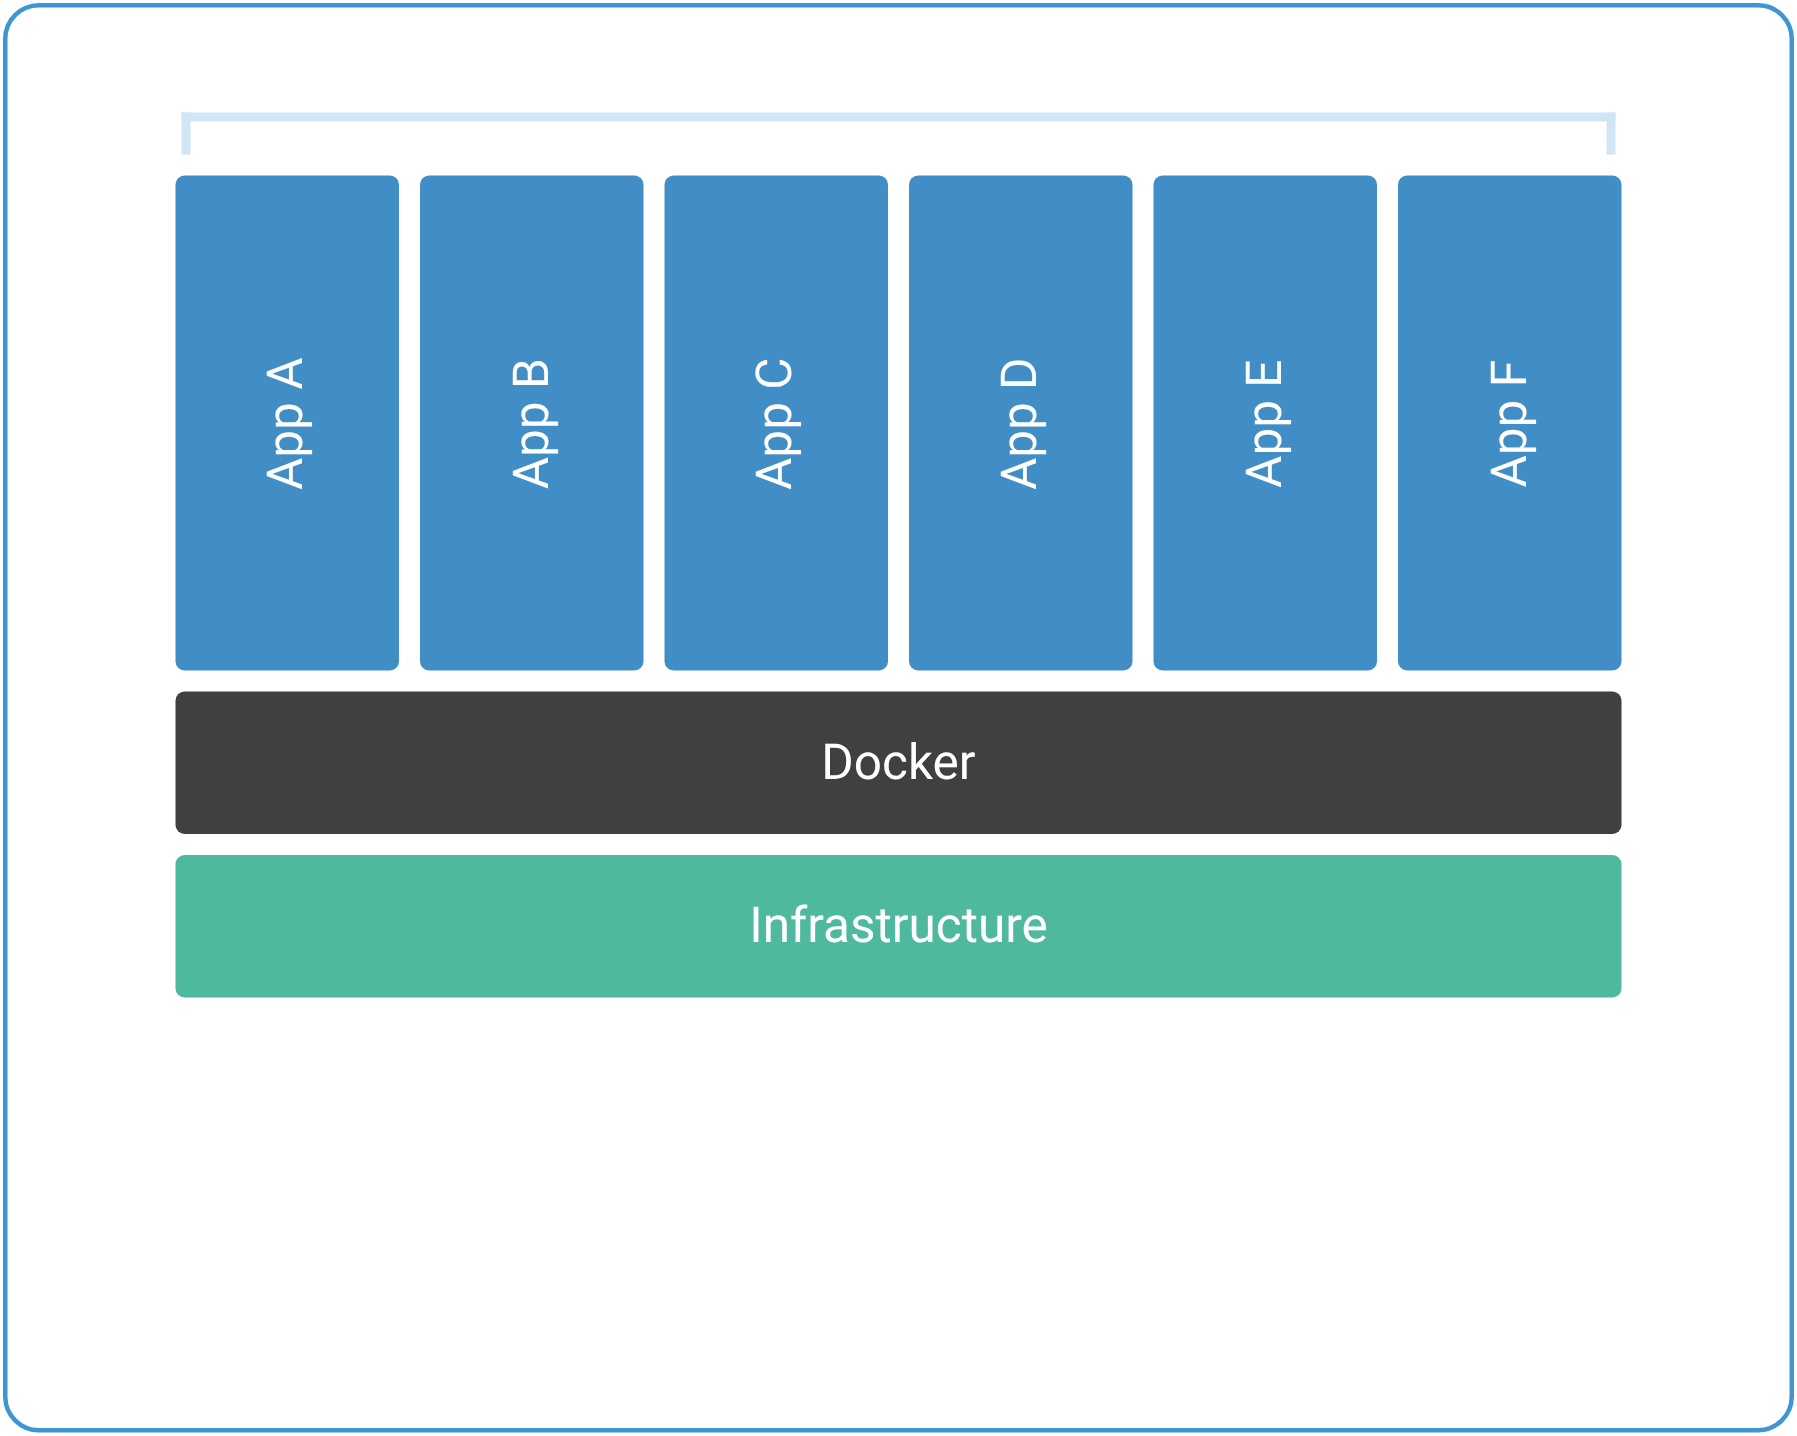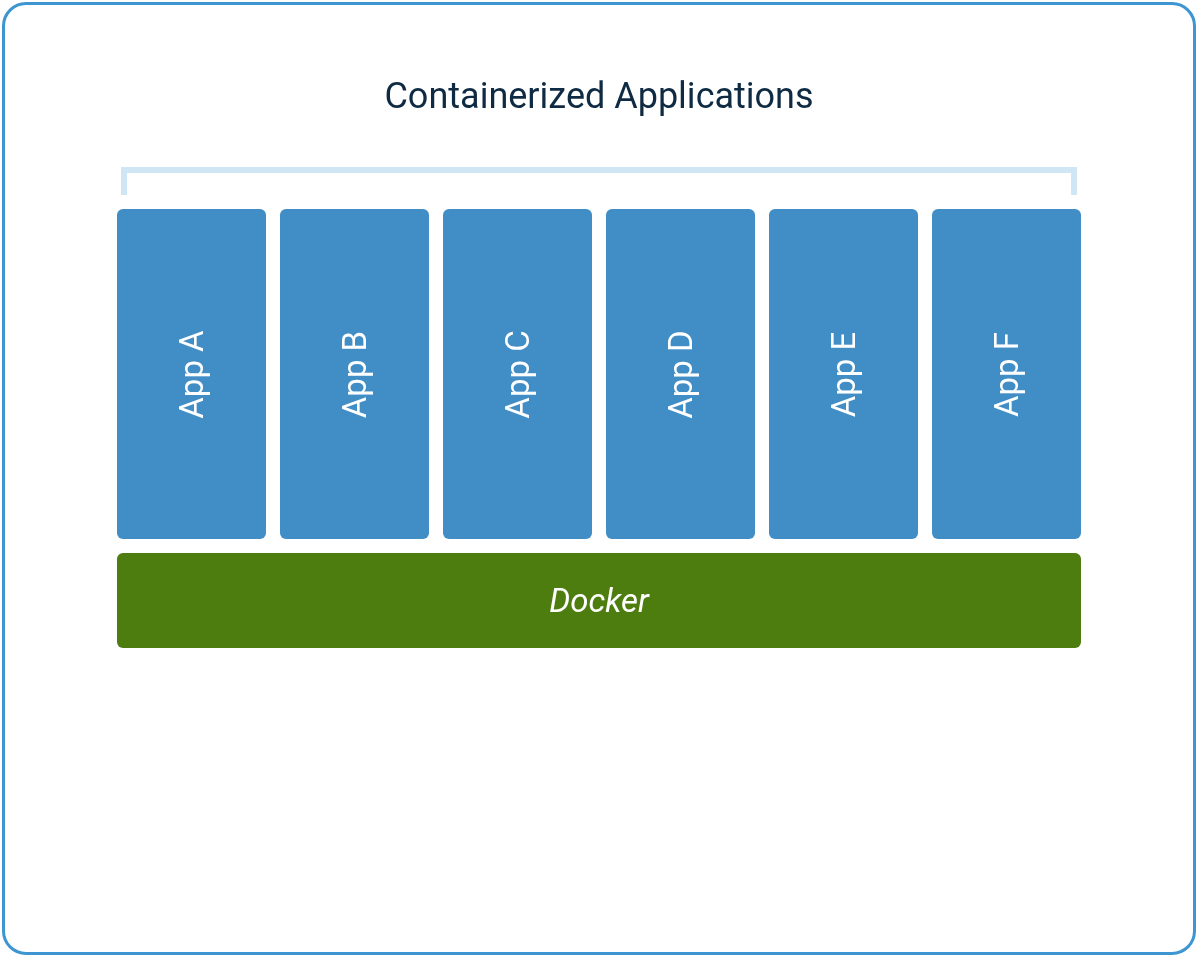--- a/index.html
+++ b/index.html
@@ -68,38 +68,36 @@
       align-items: center;
       justify-content: center;
       font-size: 33px;
       font-weight: 400;
       margin-bottom: 14px;
     }
     .layer:last-child {
       margin-bottom: 0;
     }
     .layer-docker {
-      background: #4d7c0f;
+      background: #404040;
       color: #ffffff;
-      font-style: italic;
     }
     .layer-host {
       background: #d0e6f5;
       color: #0f2a43;
     }
     .layer-infra {
       background: #4fb99f;
       color: #ffffff;
     }
   </style>
 </head>
 <body>
 
 <div class="frame">
-  <div class="title">Containerized Applications</div>
 
   <div class="bracket"></div>
 
   <div class="apps-row">
     <div class="app-box">
       <span class="app-label">App A</span>
     </div>
     <div class="app-box">
       <span class="app-label">App B</span>
     </div>
@@ -111,13 +109,14 @@
     </div>
     <div class="app-box">
       <span class="app-label">App E</span>
     </div>
     <div class="app-box">
       <span class="app-label">App F</span>
     </div>
   </div>
 
   <div class="layer layer-docker">Docker</div>
+  <div class="layer layer-infra">Infrastructure</div>
 </div>
 
 </body></html>

